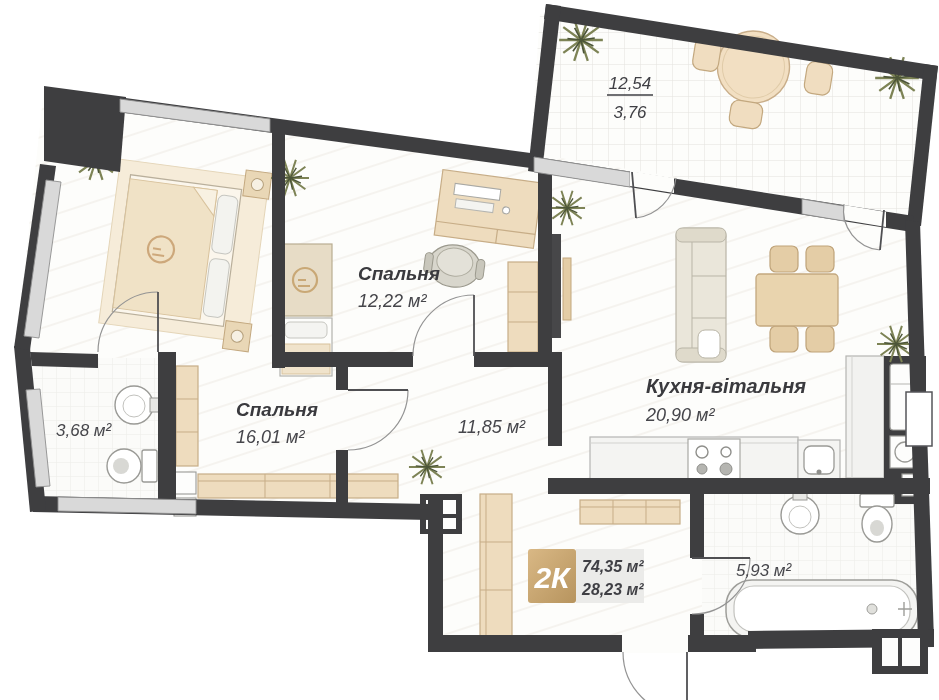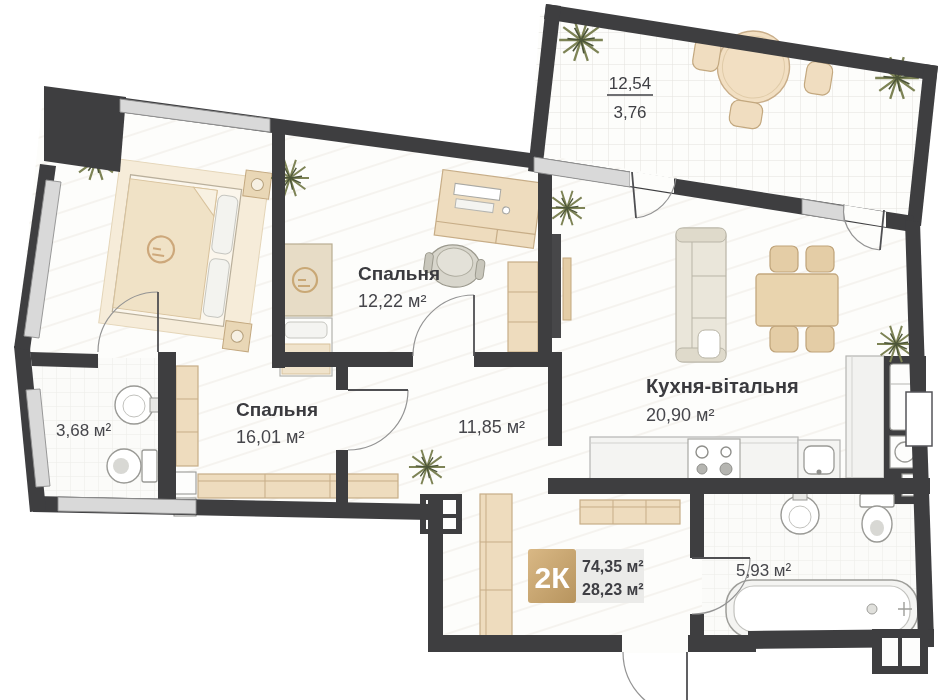--- a/index.html
+++ b/index.html
@@ -1,17 +1,17 @@
 <!DOCTYPE html>
 <html><head>
 <meta charset="utf-8">
 <style>
   html,body{margin:0;padding:0;background:#ffffff;}
   .stage{position:relative;width:939px;height:700px;background:#ffffff;overflow:hidden;
-         font-family:"Liberation Sans", sans-serif;}
+         font-family:"Liberation Sans", sans-serif;font-style:italic;}
   svg{display:block}
   text{font-family:"Liberation Sans", sans-serif;}
   .room-title{font-weight:700;fill:#3a3a3e;}
   .room-area{font-weight:400;fill:#46464b;}
   .terr-num{font-weight:500;fill:#3f3f44;}
   .badge-type{font-weight:700;fill:#ffffff;}
   .badge-num{font-weight:700;fill:#3f3f44;}
 </style>
 </head>
 <body>

